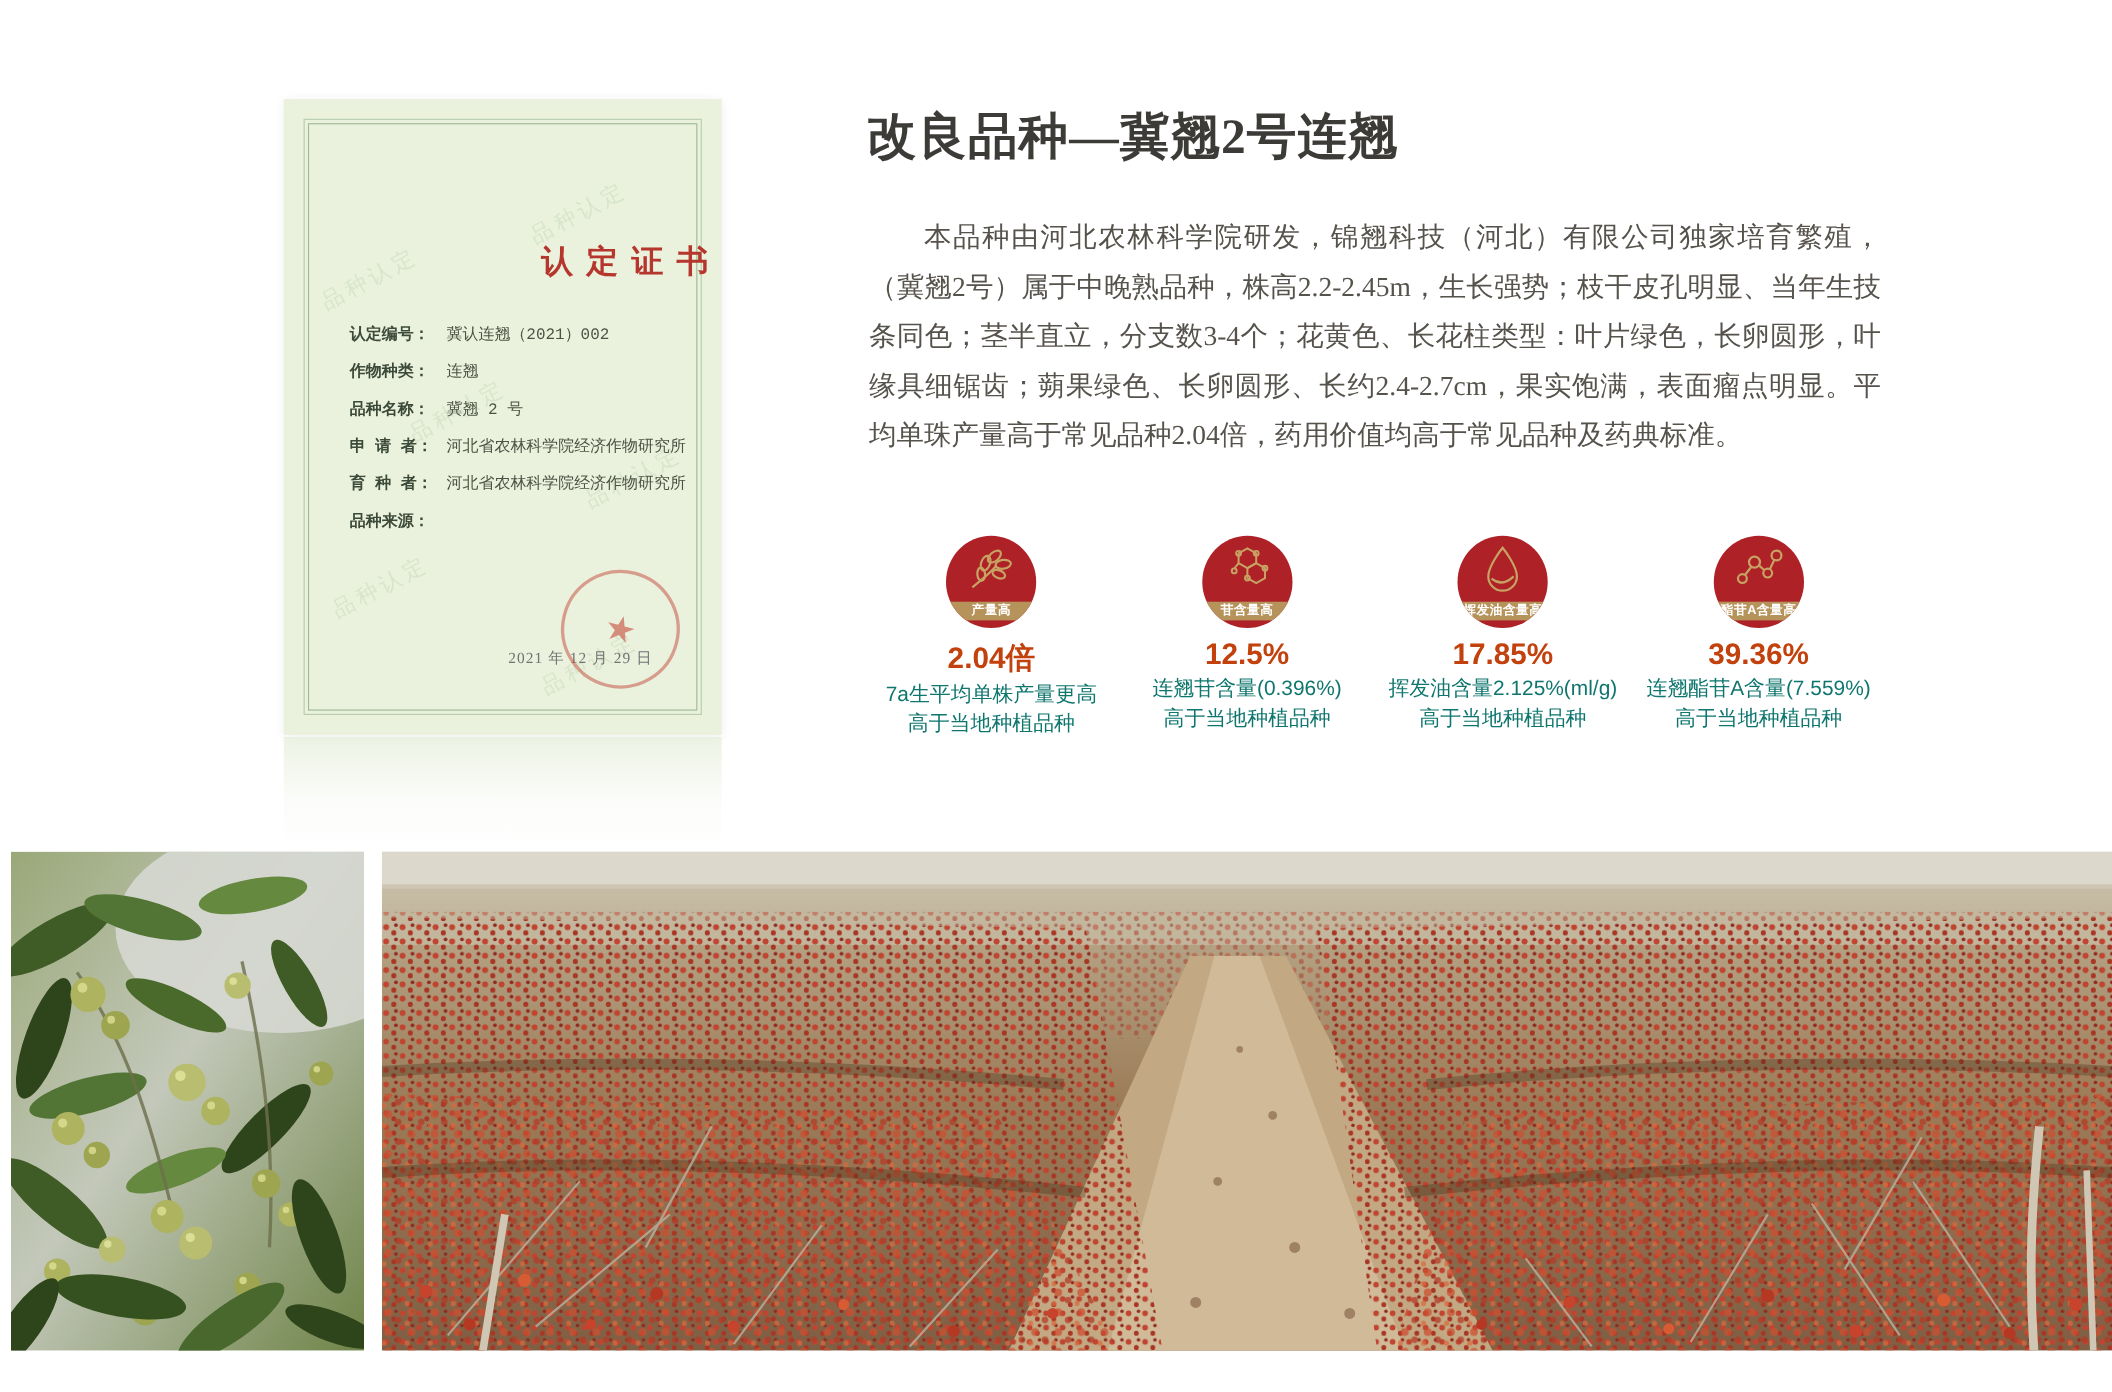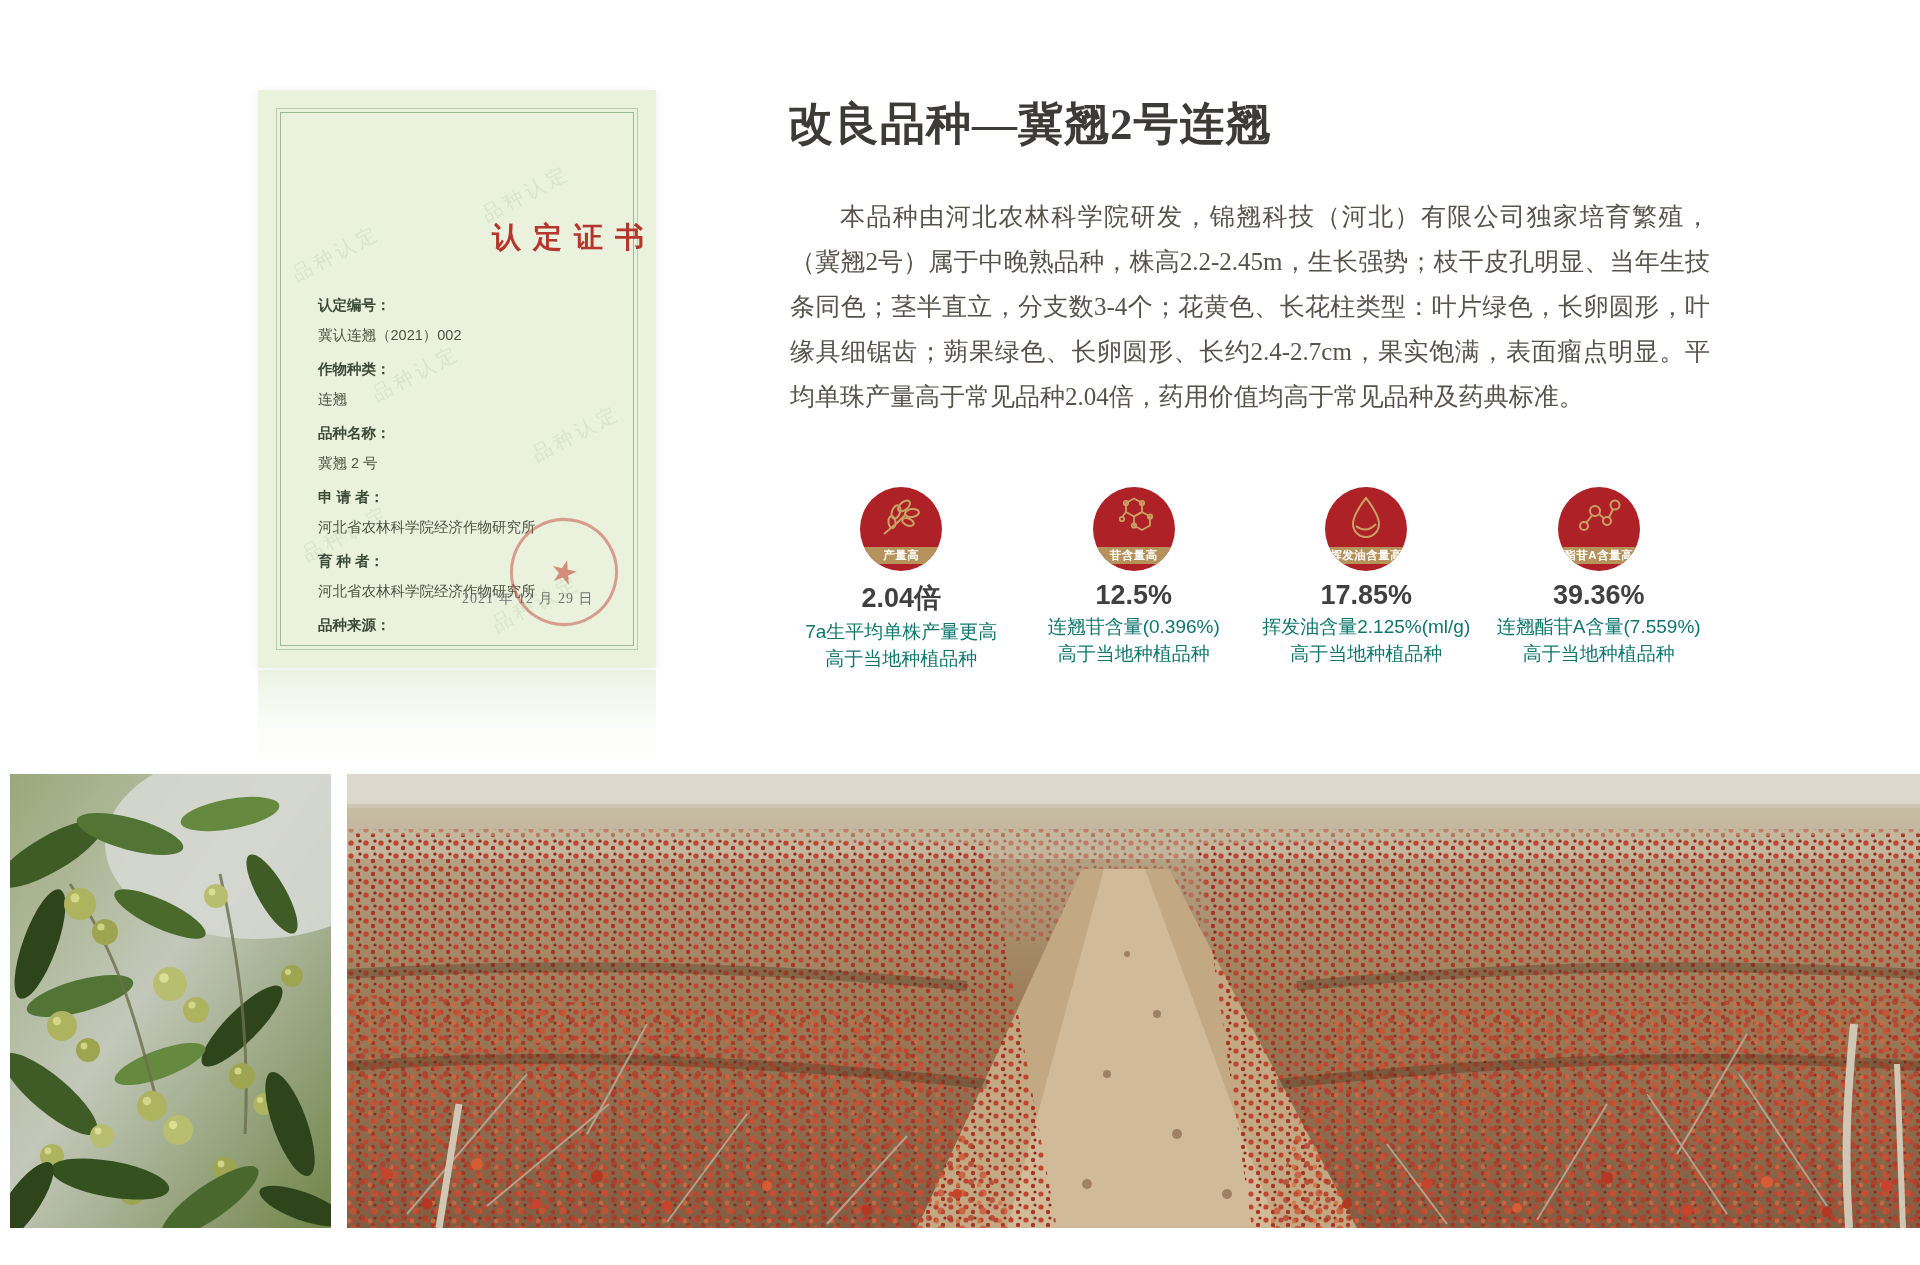--- a/index.html
+++ b/index.html
@@ -28,21 +28,21 @@
     color:#b5362c;font-family:"Liberation Serif",serif;font-weight:bold;
     font-size:29px;letter-spacing:3px;
   }
   .cert-title2{
     position:absolute;top:128px;left:0;width:100%;text-align:right;
     color:#b5362c;font-family:"Liberation Serif",serif;font-weight:bold;
     font-size:29px;letter-spacing:12px;text-indent:12px;
   }
   .cert-fields{position:absolute;left:60px;right:26px;top:200px;}
   .cert-row{display:flex;margin-bottom:4px;font-size:14.5px;line-height:30px;
-    font-family:Liberation Sans, sans-serif;flex-direction:column;}
+    font-family:Liberation Mono, monospace;}
   .cert-label{width:88px;flex:none;font-weight:bold;color:#3c4a39;}
   .cert-value{flex:1;color:#4d5344;}
   .cert-date{
     position:absolute;top:500px;left:204px;font-size:14px;color:#737373;
     font-family:"Liberation Serif",serif;letter-spacing:1px;
   }
   .cert-stamp{
     position:absolute;right:38px;bottom:42px;width:102px;height:102px;
     border:3px solid rgba(193,56,42,.45);border-radius:50%;
     transform:rotate(14deg);display:flex;align-items:center;justify-content:center;
@@ -69,21 +69,21 @@
   .badge-circle{
     width:82px;height:84px;border-radius:50%;background:#ae2126;
     margin:0 auto;position:relative;overflow:hidden;
   }
   .badge-icon{position:absolute;top:6px;left:50%;transform:translateX(-50%);}
   .badge-band{
     position:absolute;bottom:7px;left:0;right:0;height:17px;background:#b6935a;
     color:#ffffff;font-size:11.5px;line-height:17px;font-weight:bold;
     letter-spacing:.5px;white-space:nowrap;
   }
-  .badge-stat{margin-top:9px;font-weight:700;font-size:27px;color:#404040;}
+  .badge-stat{margin-top:9px;font-weight:700;font-size:27px;color:#c2410c;}
   .badge-desc{font-size:19px;color:#0f766e;line-height:23px;margin-top:4px;}
   
   .photo-left{position:absolute;left:10px;top:774px;width:321px;height:454px;overflow:hidden;}
   .photo-right{position:absolute;left:347px;top:774px;width:1573px;height:454px;overflow:hidden;}
   .photo-left svg,.photo-right svg{display:block;width:100%;height:100%;}
 </style>
 </head>
 <body>
 
 <div class="cert">

